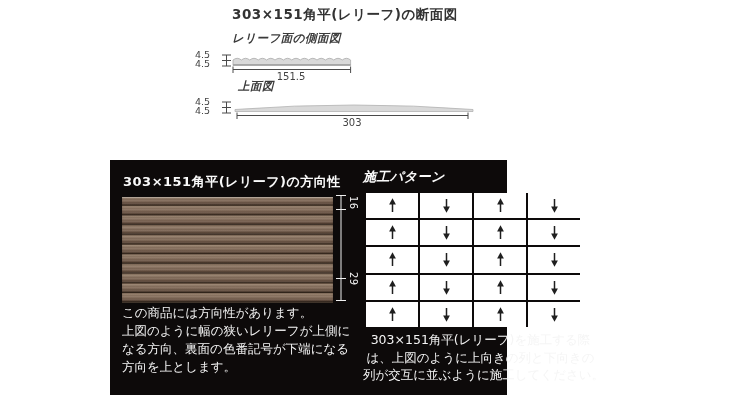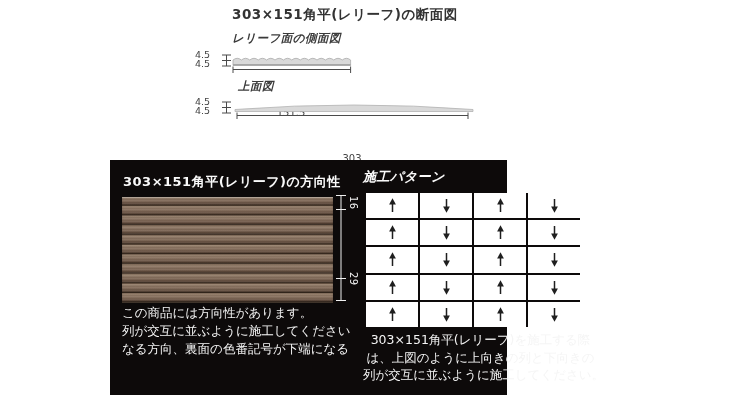--- a/index.html
+++ b/index.html
@@ -13,21 +13,21 @@
 
   
   .top-title{
     left:232px;top:6px;font-size:13.5px;font-weight:600;color:#333;
     letter-spacing:.5px;
   }
   .sub-label{
     font-size:11.5px;font-weight:600;color:#3a3a3a;letter-spacing:.5px;font-style:italic;
   }
   .dim-label{font-size:9.5px;color:#444;line-height:9px;width:24px;text-align:left;}
-  .dim-width-label{font-size:10px;color:#444;text-align:center;width:80px;margin-top:36px;}
+  .dim-width-label{font-size:10px;color:#444;text-align:center;width:80px;}
 
   
   .panel{
     left:110px;top:160px;width:397px;height:235px;background:#0d0a0a;
     color:#f4f4f4;
   }
   .panel-title{
     position:absolute;font-size:13px;font-weight:600;color:#fafafa;
     letter-spacing:.5px;
   }
@@ -138,22 +138,23 @@
       <line x1="0" y1="16.5" x2="10" y2="16.5"></line>
       <line x1="0" y1="85.5" x2="10" y2="85.5"></line>
       <line x1="0" y1="107.5" x2="10" y2="107.5"></line>
     </g>
   </svg>
   <div class="vdim-text" style="left:249px;top:36px;">16</div>
   <div class="vdim-text" style="left:249px;top:112px;">29</div>
 
   <div class="para" style="left:12px;top:144px;width:238px;">
     <div>この商品には方向性があります。</div>
-    <div>列が交互に並ぶように施工してください</div>
+    <div>上図のように幅の狭いレリーフが上側に</div>
     <div>なる方向、裏面の色番記号が下端になる</div>
+    <div>方向を上とします。</div>
   </div>
 
   <div class="panel-title" style="left:253px;top:8px;font-style:italic;">施工パターン</div>
 
   <div class="pattern-grid">
       <div class="pattern-cell">
         <svg width="13" height="15" viewBox="0 0 13 15">
           <line x1="6.5" y1="14" x2="6.5" y2="4" stroke="#1f1f1f" stroke-width="1.5"></line>
           <polygon points="6.5,0.3 3.1,6.6 9.9,6.6" fill="#1f1f1f"></polygon>
         </svg>

